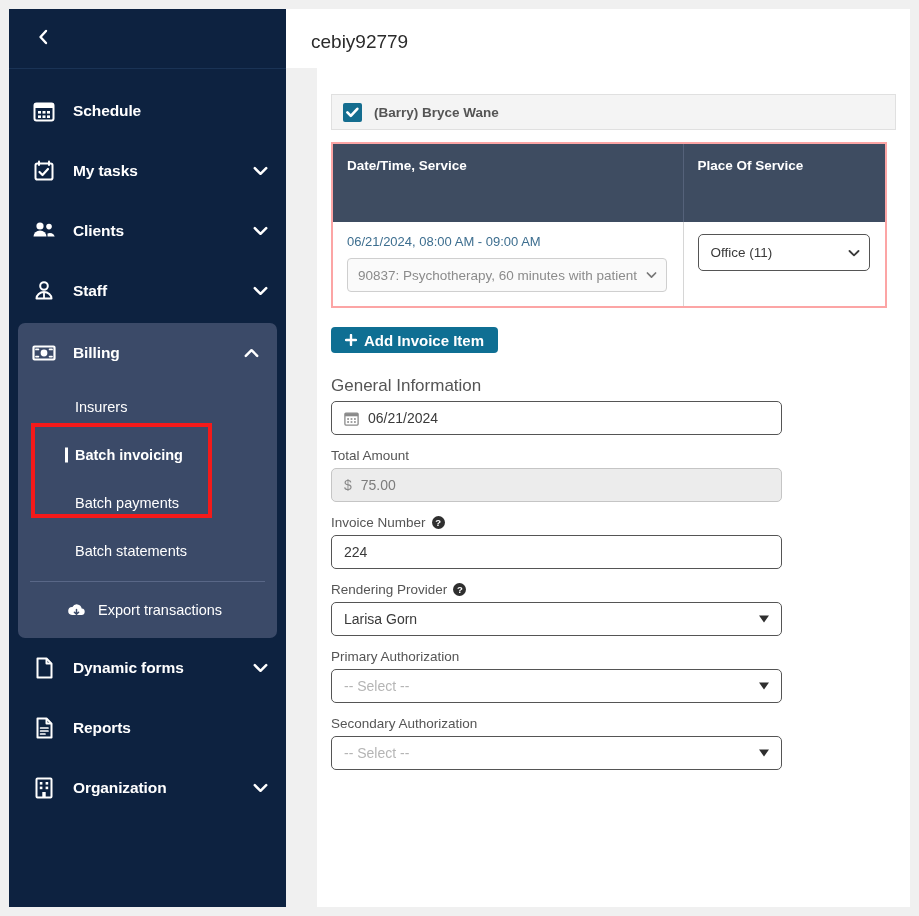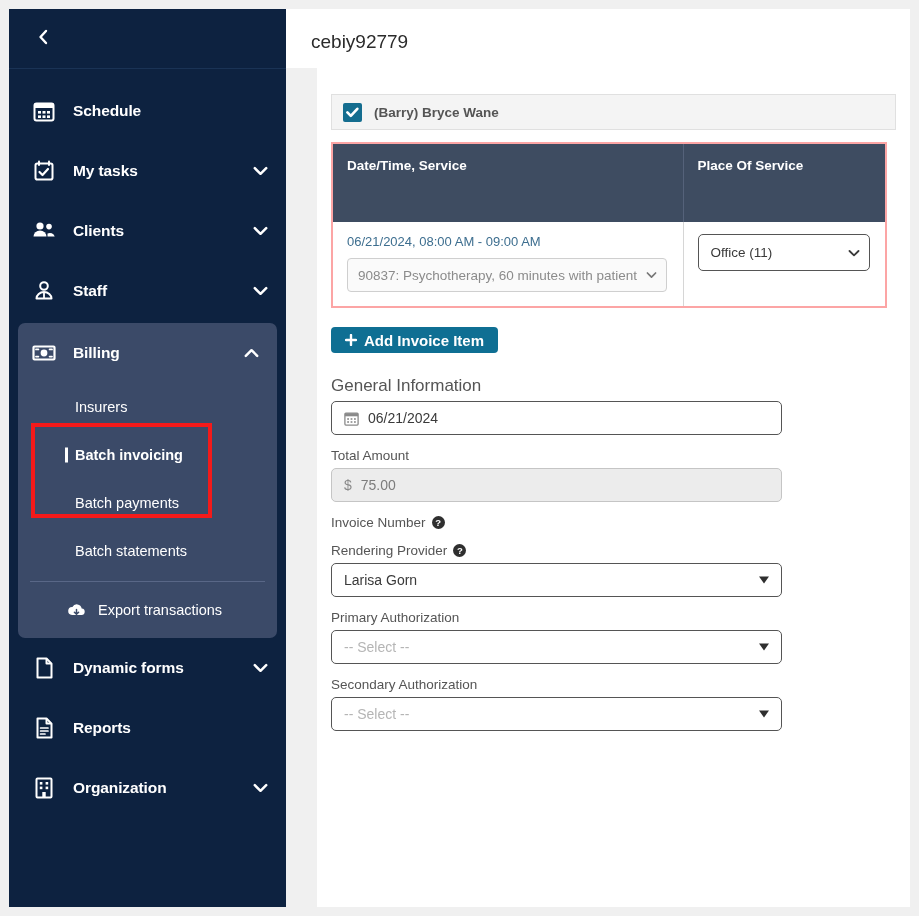--- a/index.html
+++ b/index.html
@@ -600,20 +600,23 @@
         </div>
         <div class="f-input readonly">
           <span class="pre">$</span>
           <span>75.00</span>
         </div>
 
         <div class="f-label">
           <span>Invoice Number</span>
           <span class="help-i">?</span>
         </div>
+        <div class="f-input">
+          <span>224</span>
+        </div>
 
         <div class="f-label">
           <span>Rendering Provider</span>
           <span class="help-i">?</span>
         </div>
         <div class="f-input sel">
           <span>Larisa Gorn</span>
           <span class="caret"></span>
         </div>
 

